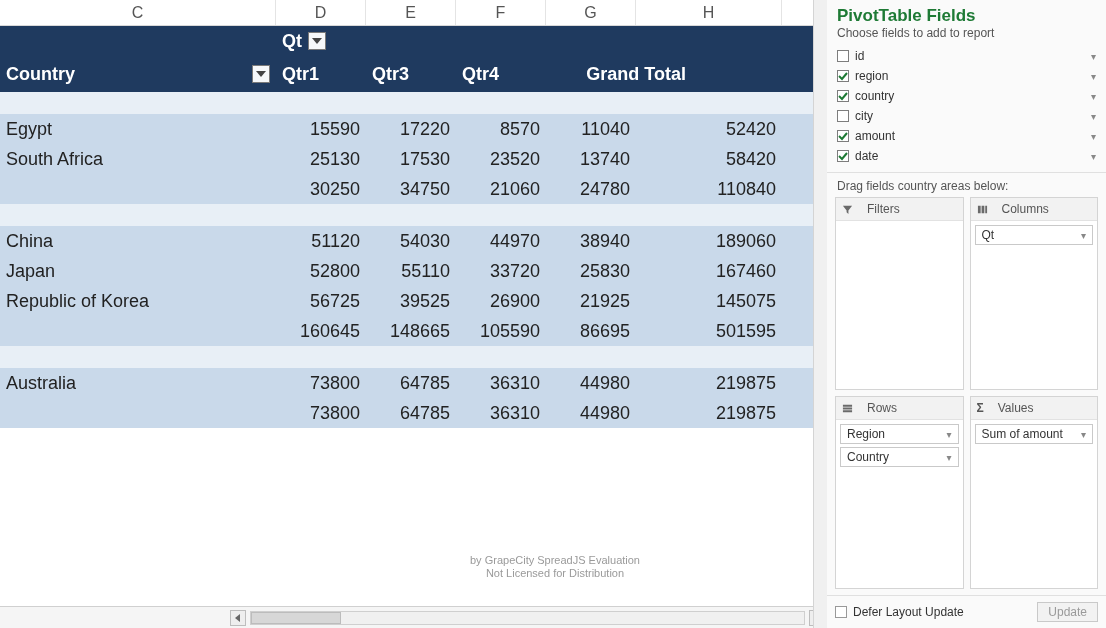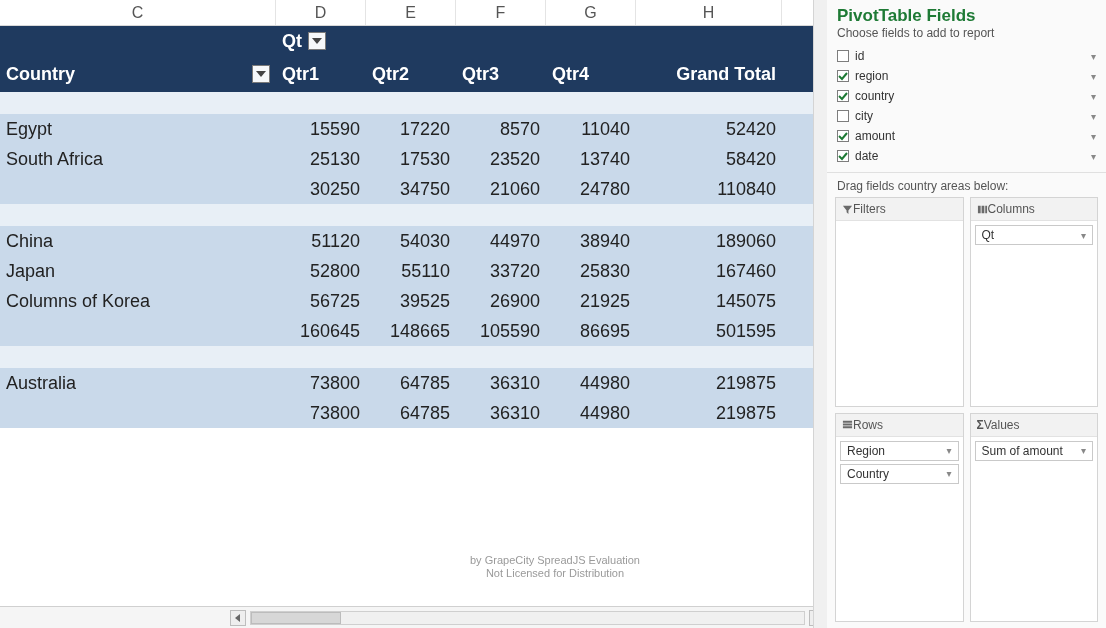--- a/index.html
+++ b/index.html
@@ -180,21 +180,21 @@
     padding: 0 8px 6px 8px;
     flex: 1;
   }
   .area-box {
     background: #fff;
     border: 1px solid #d4d4d4;
     display: flex; flex-direction: column;
     min-height: 90px;
   }
   .area-head {
-    display: flex; align-items: center; gap: 0;
+    display: flex; align-items: center; gap: 14px;
     padding: 4px 6px;
     color: #555;
     background: #f2f2f2;
     border-bottom: 1px solid #e2e2e2;
   }
   .area-head svg { width: 11px; height: 11px; fill: #6a6a6a; }
   .area-items { padding: 4px; display: flex; flex-direction: column; gap: 3px; }
   .pill {
     border: 1px solid #c9c9c9;
     background: #fff;
@@ -262,21 +262,20 @@
     <div class="row subheader-row" style="height:36px">
       <div class="cell colC lbl" style="font-weight:700">
         <span>Country</span>
         <span class="filter-btn" style="margin-left:auto">
           <svg viewBox="0 0 10 10">
               <path d="M0 2 L10 2 L5 8 Z"></path>
             </svg>
         </span>
       </div>
       <div class="cell colD lbl">Qtr1</div>
-      <div class="cell colE lbl">Qtr2</div>
       <div class="cell colF lbl">Qtr3</div>
       <div class="cell colG lbl">Qtr4</div>
       <div class="cell colH num">Grand Total</div>
     </div>
 
     <div class="row gap">
         <div class="cell colC"></div>
         <div class="cell colD"></div>
         <div class="cell colE"></div>
         <div class="cell colF"></div>
@@ -328,21 +327,21 @@
     </div>
     <div class="row data-alt">
       <div class="cell colC lbl">Japan</div>
       <div class="cell colD num">52800</div>
       <div class="cell colE num">55110</div>
       <div class="cell colF num">33720</div>
       <div class="cell colG num">25830</div>
       <div class="cell colH num">167460</div>
     </div>
     <div class="row data-alt">
-      <div class="cell colC lbl">Columns of Korea</div>
+      <div class="cell colC lbl">Republic of Korea</div>
       <div class="cell colD num">56725</div>
       <div class="cell colE num">39525</div>
       <div class="cell colF num">26900</div>
       <div class="cell colG num">21925</div>
       <div class="cell colH num">145075</div>
     </div>
     <div class="row subtotal">
       <div class="cell colC"></div>
       <div class="cell colD num">160645</div>
       <div class="cell colE num">148665</div>
@@ -506,13 +505,18 @@
       </div>
       <div class="area-items">
         <div class="pill">
           <span>Sum of amount</span>
           <span class="dd">▾</span>
         </div>
       </div>
     </div>
   </div>
 
+  <div class="panel-footer">
+    <span class="cb"></span>
+    <span>Defer Layout Update</span>
+    <span class="update-btn">Update</span>
+  </div>
 </div>
 
 </body></html>

